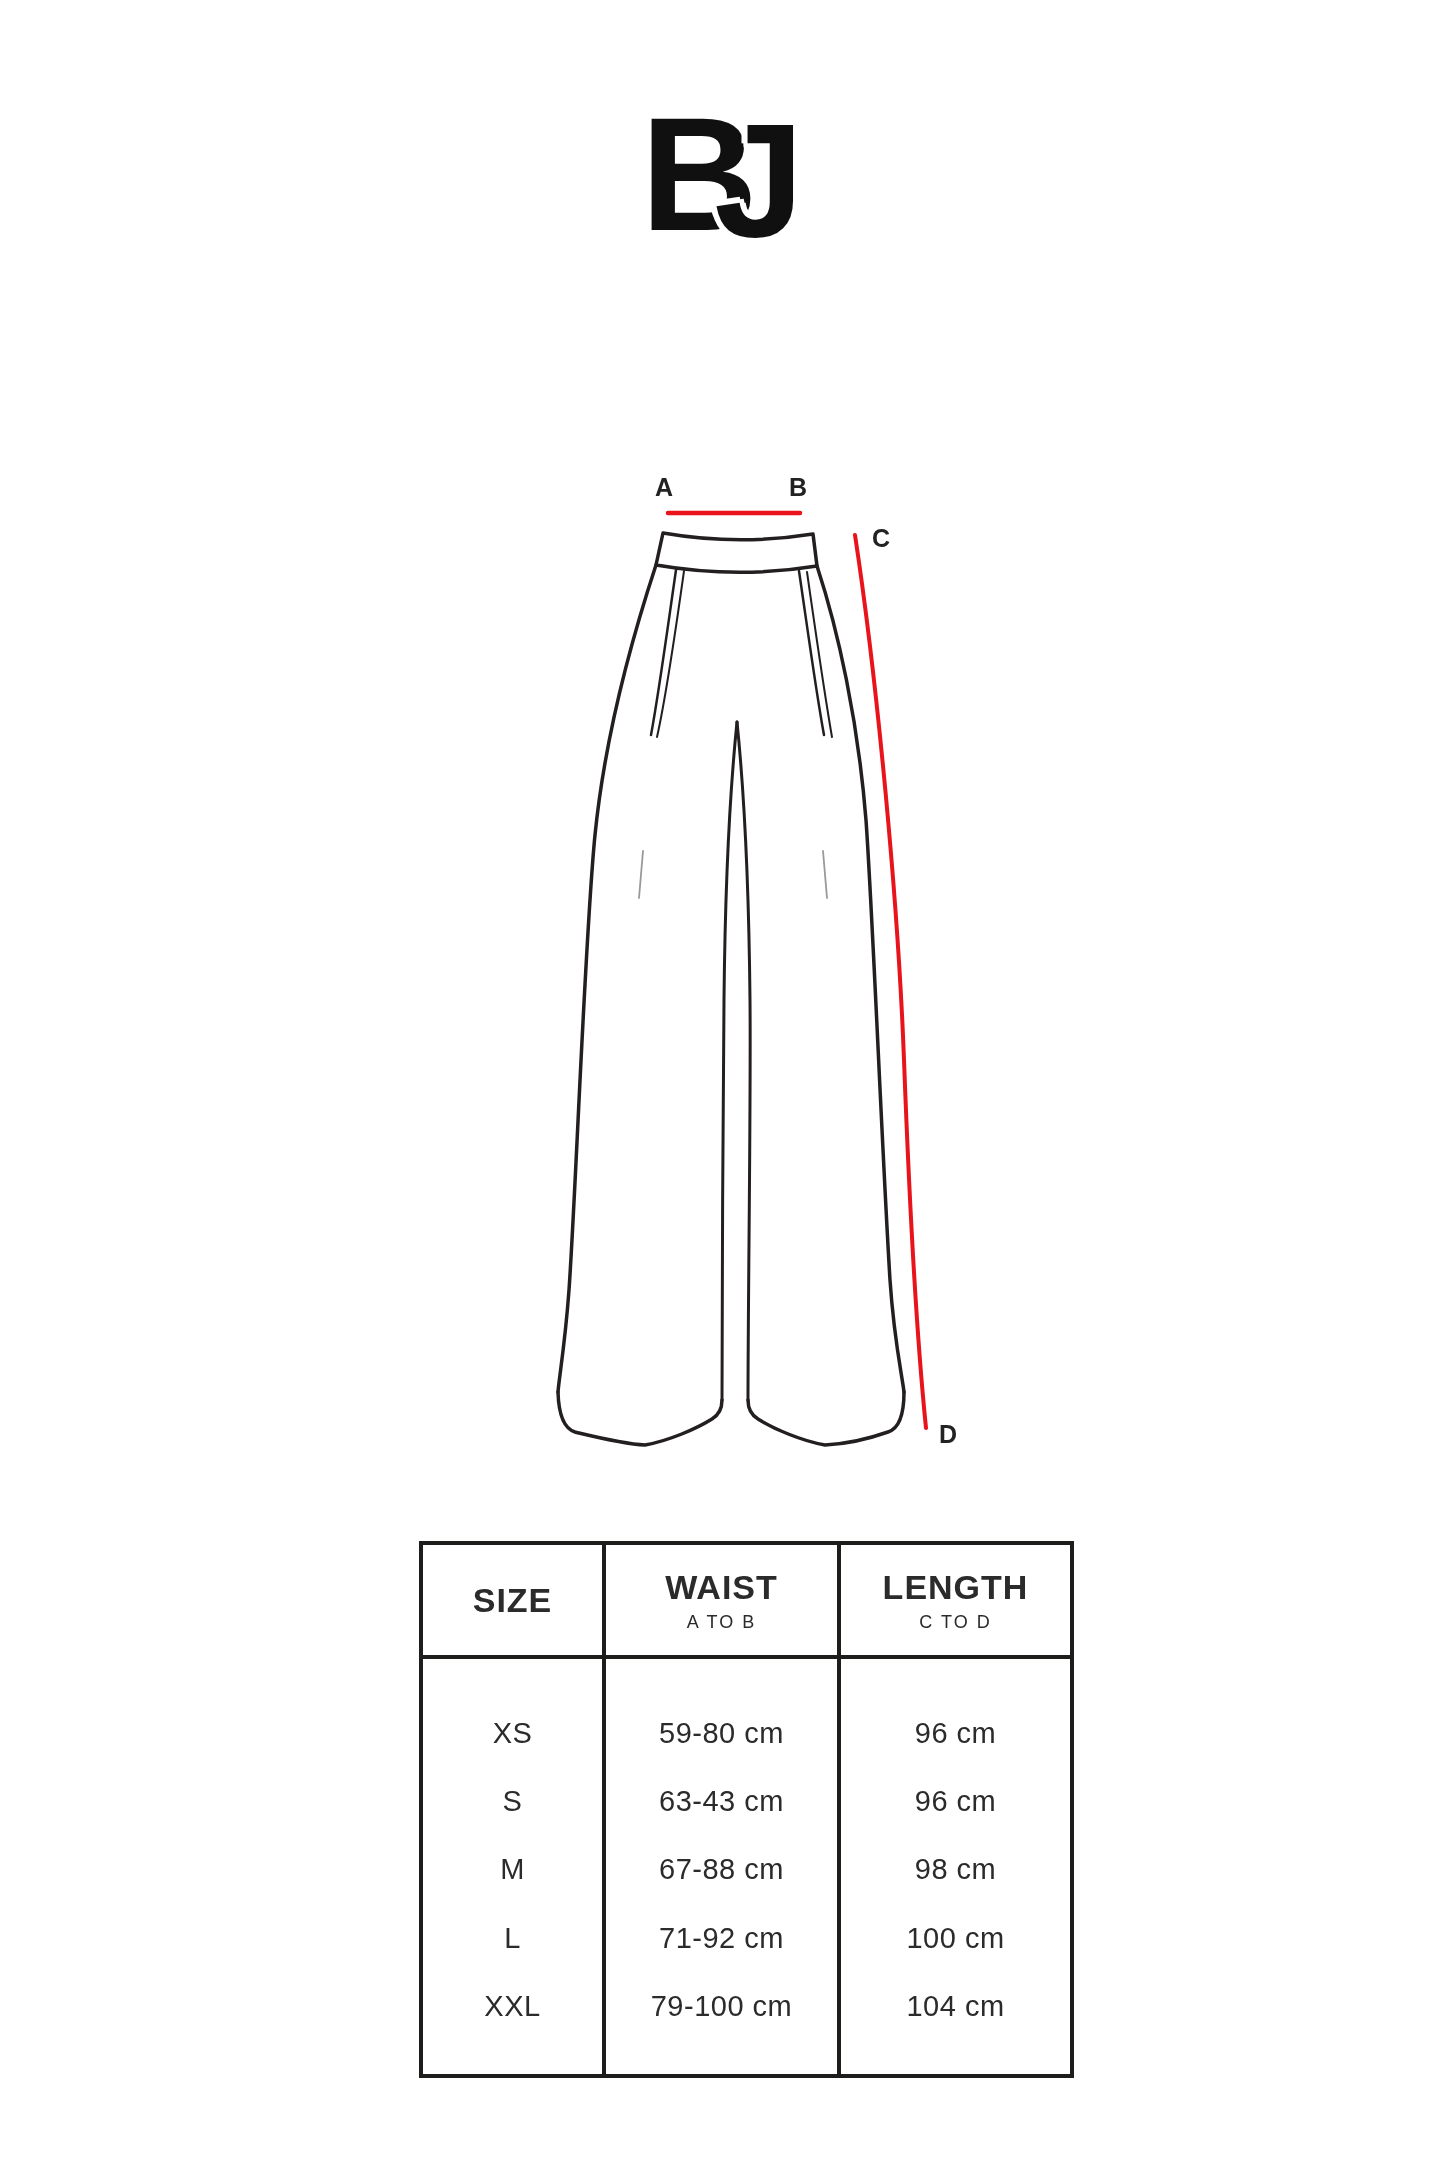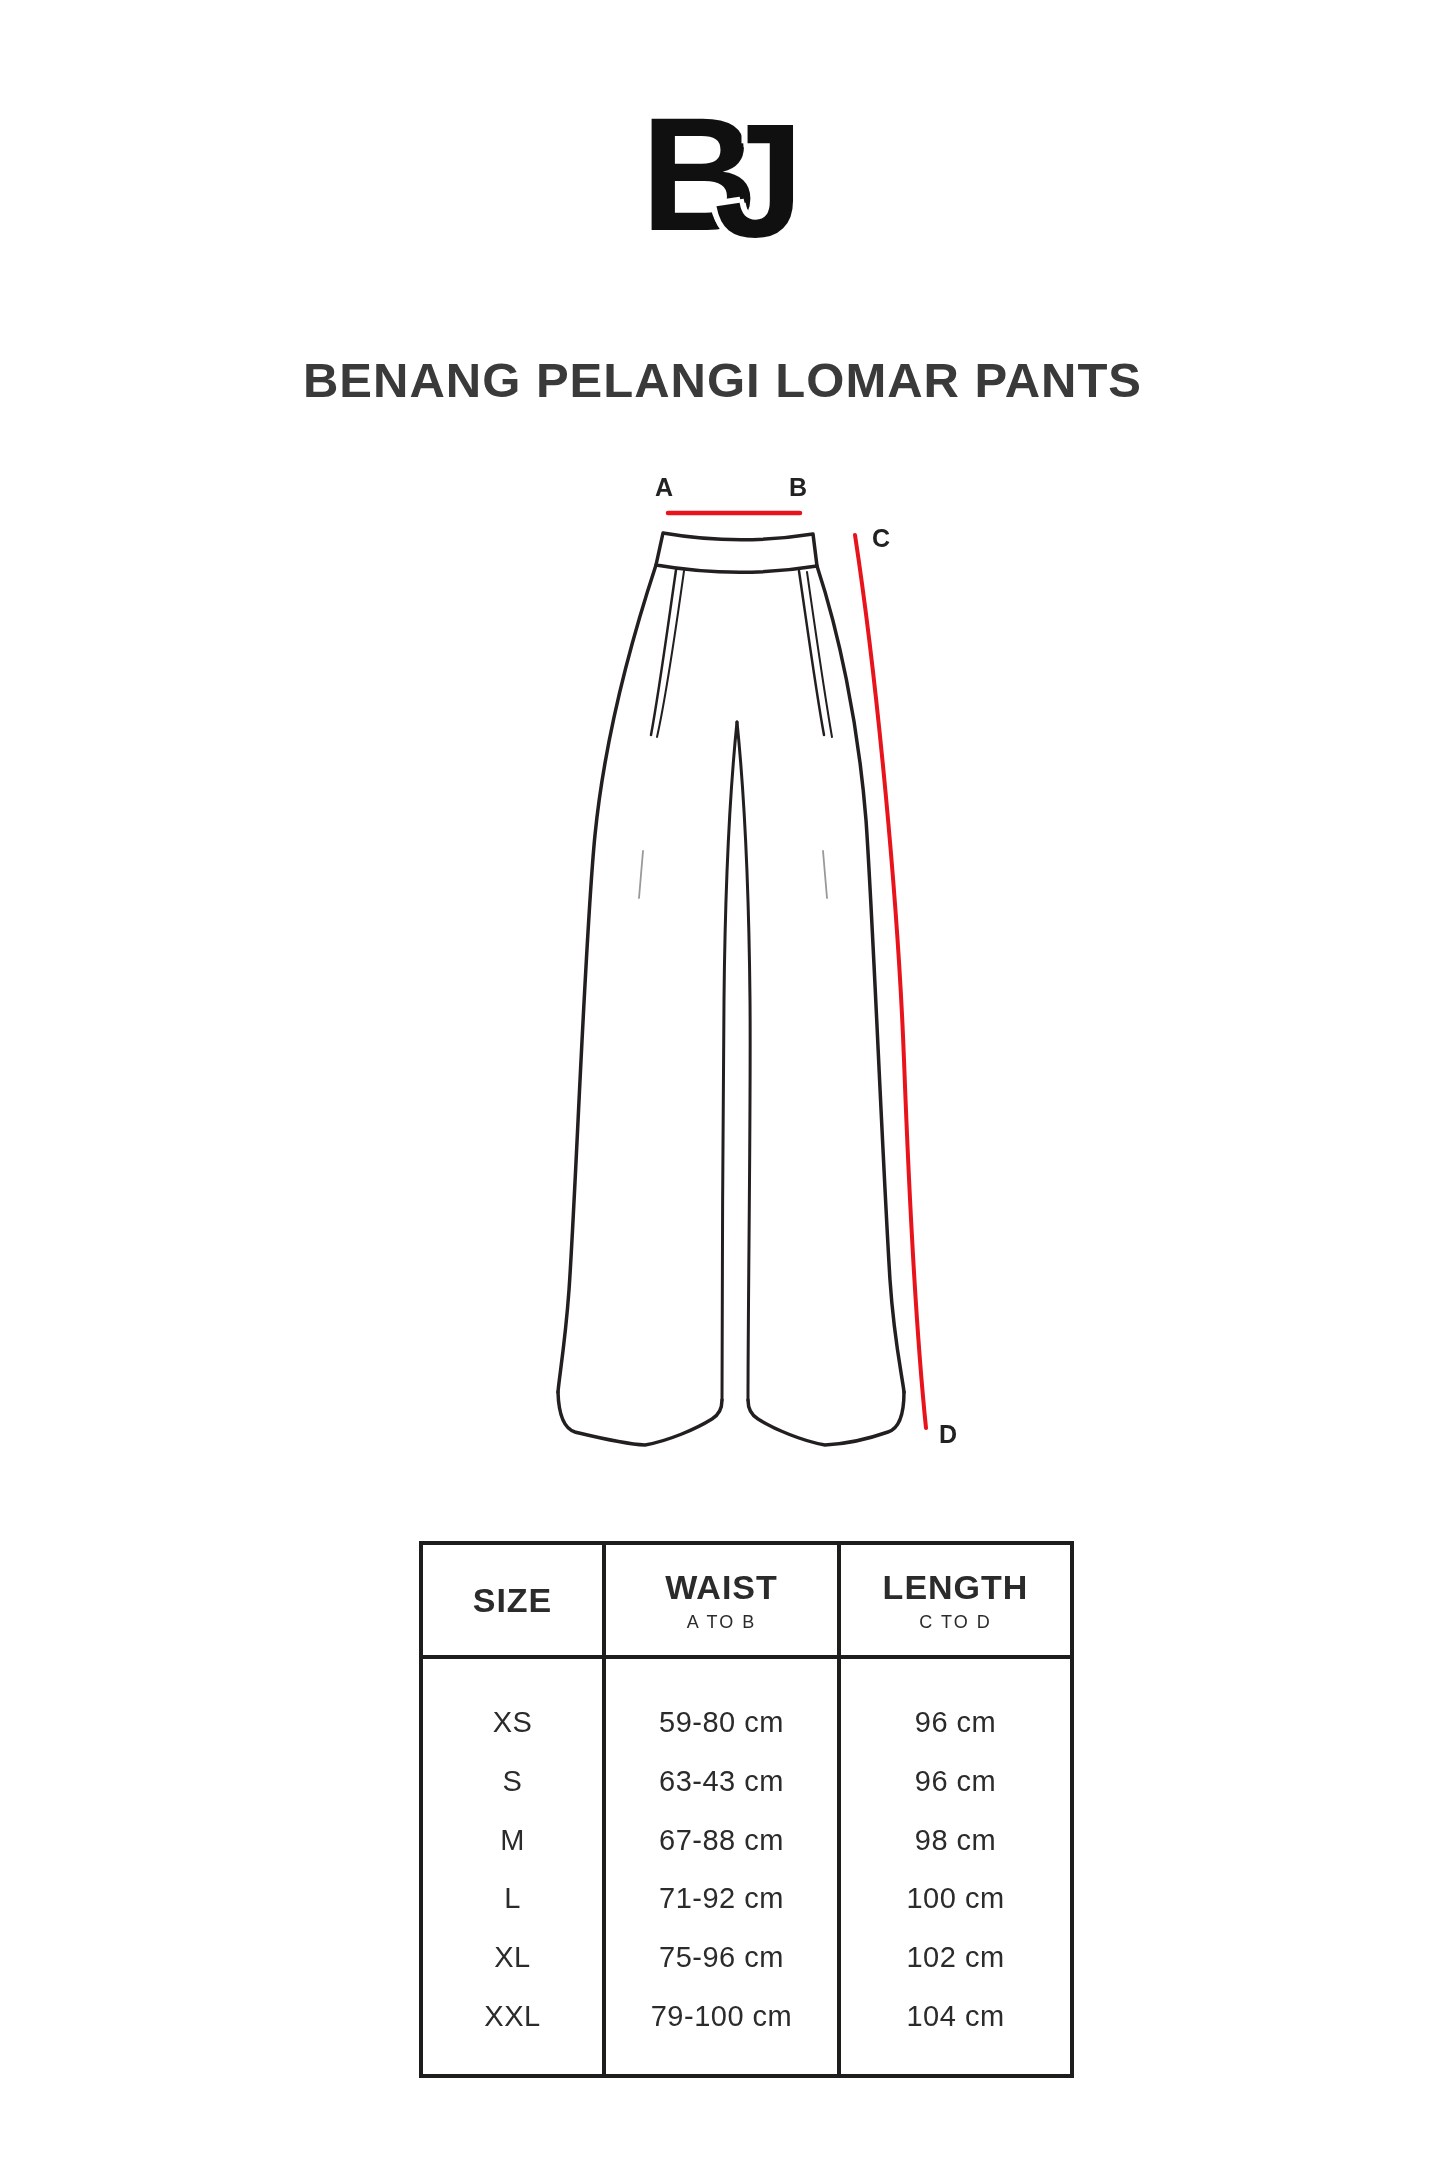--- a/index.html
+++ b/index.html
@@ -67,21 +67,20 @@
 </head>
 <body>
 
 <div class="page">
 
   <div class="logo">
     <span class="logo-b">B</span>
     <span class="logo-j">J</span>
   </div>
 
-  <div class="title">BENANG PELANGI LOMAR PANTS</div>
 
   <svg class="diagram-svg" width="430" height="1000" viewBox="540 460 430 1000" fill="none" stroke-linecap="round" stroke-linejoin="round">
 
     <path d="M668,513 L800,513" stroke-width="4.5" stroke="#e8131b"></path>
 
     <path d="M855,535 C877,680 898,900 904,1060 C910,1220 918,1350 926,1428" stroke-width="4" stroke="#e8131b"></path>
 
     <path fill="#ffffff" d="M663,533 Q738,546 813,534 L817,566 Q737,579 656,565 Z" stroke-width="3.5" stroke="#231f20"></path>
 
     <path d="M656,565 C633,635 605,735 595,835 C585,935 576,1190 569,1290 C565,1345 559,1378 558,1392" stroke-width="3.5" stroke="#231f20"></path>
@@ -150,25 +149,20 @@
         <td>M</td>
         <td>67-88 cm</td>
         <td>98 cm</td>
       </tr>
       <tr class="data-row">
         <td>L</td>
         <td>71-92 cm</td>
         <td>100 cm</td>
       </tr>
       <tr class="data-row">
-        <td>XL</td>
-        <td>75-96 cm</td>
-        <td>102 cm</td>
-      </tr>
-      <tr class="data-row">
         <td>XXL</td>
         <td>79-100 cm</td>
         <td>104 cm</td>
       </tr>
       <tr class="spacer-bottom">
           <td></td>
           <td></td>
           <td></td>
         </tr>
     </tbody>

